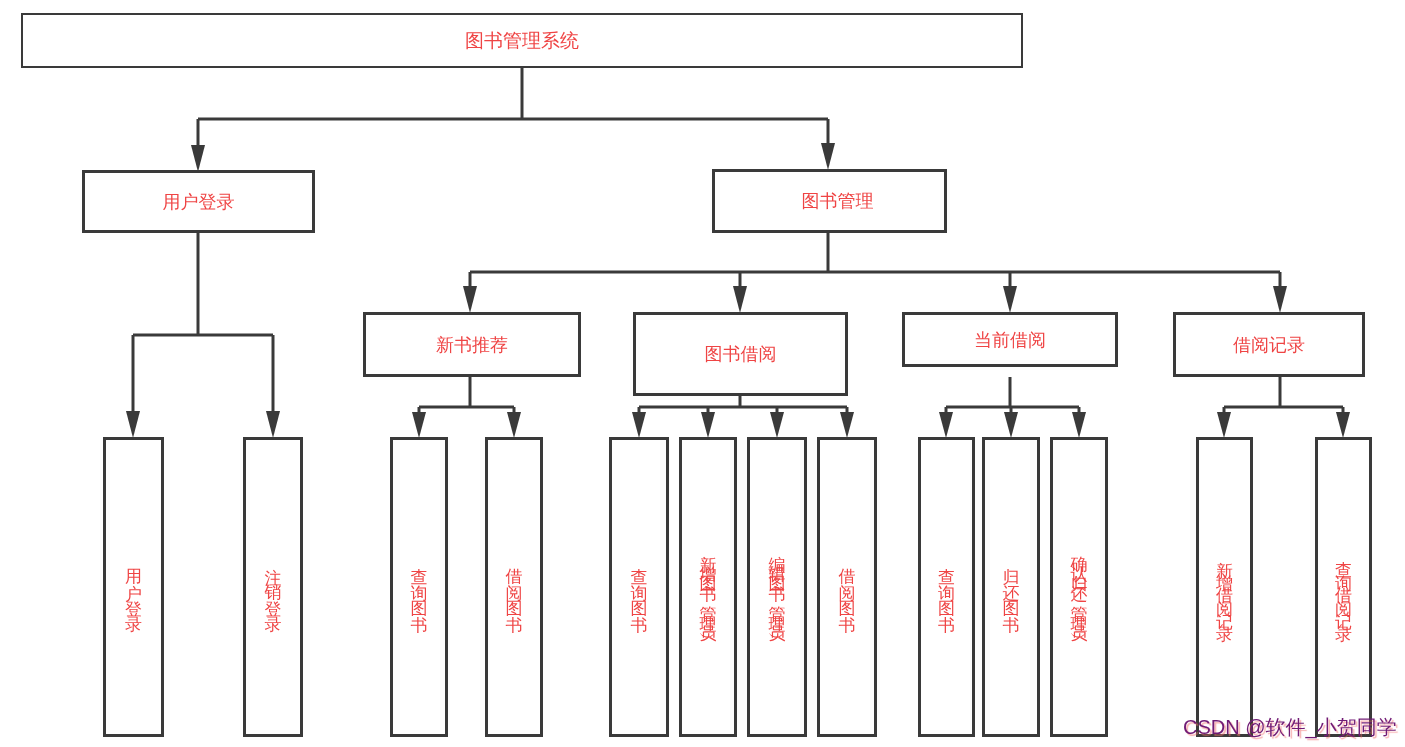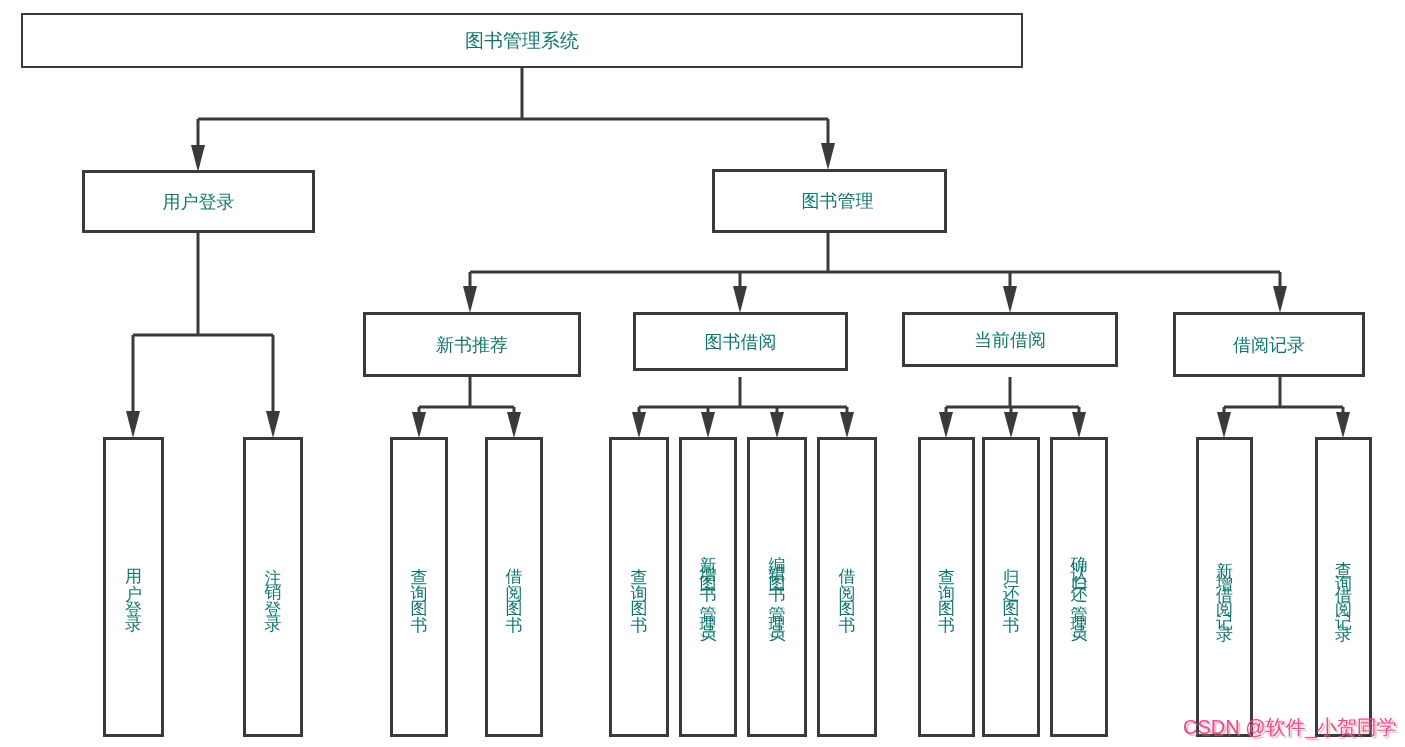--- a/index.html
+++ b/index.html
@@ -24,21 +24,21 @@
     z-index: 1;
   }
   .node {
     position: absolute;
     background: #ffffff;
     border: 3px solid #3a3a3a;
     box-sizing: border-box;
     display: flex;
     align-items: center;
     justify-content: center;
-    color: #0f766e;
+    color: #ef4444;
     z-index: 2;
   }
   .node.root {
     border-width: 2px;
     font-size: 19px;
   }
   .node.lvl {
     font-size: 18px;
   }
   .node.leaf {
@@ -55,21 +55,21 @@
     letter-spacing: 13px;
   }
   .leaf.long .vtext {
     letter-spacing: 10px;
   }
   #watermark {
     position: absolute;
     left: 1183px;
     top: 714px;
     font-size: 20px;
-    color: #ec4899;
+    color: #701a75;
     text-shadow: 2px 2px 1px rgba(240, 112, 112, 0.55);
     z-index: 5;
     white-space: nowrap;
   }
 </style>
 </head>
 <body>
 
 <div id="canvas">
 
@@ -170,21 +170,21 @@
   <div class="node lvl" style="left:82px; top:170px; width:233px; height:63px;">
     <span>用户登录</span>
   </div>
   <div class="node lvl" style="left:712px; top:169px; width:235px; height:64px;padding-left:16px;">
     <span>图书管理</span>
   </div>
 
   <div class="node lvl" style="left:363px; top:312px; width:218px; height:65px;">
     <span>新书推荐</span>
   </div>
-  <div class="node lvl" style="left:633px; top:312px; width:215px; height:59px;">
+  <div class="node lvl" style="left:633px; top:312px; width:215px; height:84px;">
     <span>图书借阅</span>
   </div>
   <div class="node lvl" style="left:902px; top:312px; width:216px; height:55px;">
     <span>当前借阅</span>
   </div>
   <div class="node lvl" style="left:1173px; top:312px; width:192px; height:65px;">
     <span>借阅记录</span>
   </div>
 
   <div class="node leaf" style="left:103px; top:437px; width:61px; height:300px;">

